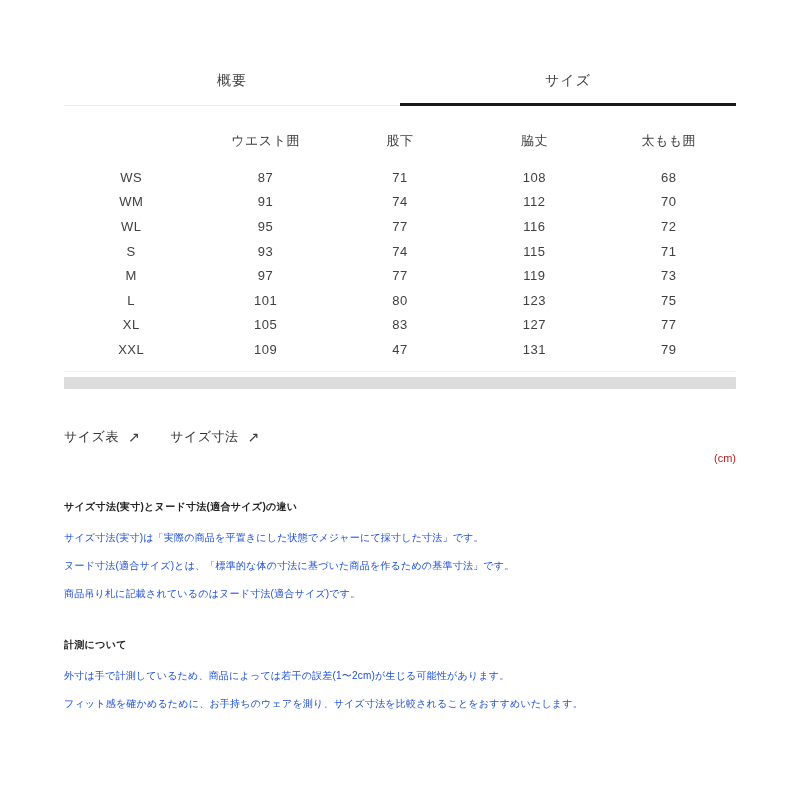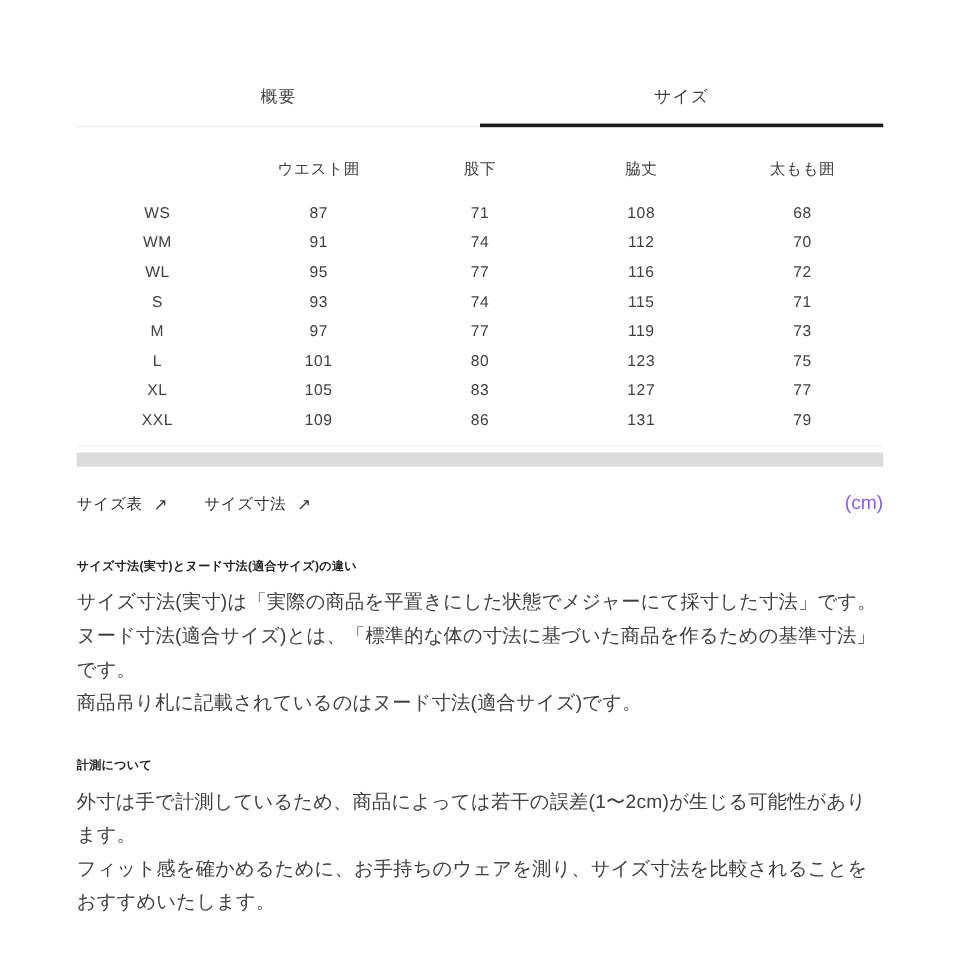--- a/index.html
+++ b/index.html
@@ -37,33 +37,33 @@
   .table-divider { height: 1px; background: #f1f1f1; margin-top: 9px; }
   .scrollbar-track {
     height: 12px; background: #dcdcdc; margin-top: 5px; border-radius: 1px;
   }
 
   
   .links-row {
     display: flex; align-items: center; gap: 30px;
     margin-top: 22px; font-size: 13px; color: #333333;
   }
-  .ext-link { display: inline-flex; align-items: flex-end; gap: 9px; cursor: pointer; letter-spacing: 0.5px; }
+  .ext-link { display: inline-flex; align-items: center; gap: 9px; cursor: pointer; letter-spacing: 0.5px; }
   .ext-arrow { font-size: 14px; color: #3a3a3a; }
-  .unit { margin-left: auto; font-size: 16px; color: #8b5cf6; }
+  .unit { margin-left: auto; font-size: 11px; color: #b91c1c; margin-top: 41px; }
 
   
   .section { margin-top: 36px; }
   .section + .section { margin-top: 30px; }
   .section h3 {
     margin: 0 0 10px 0; font-size: 10px; font-weight: bold;
     color: #222222; letter-spacing: 0.3px;
   }
   .section p {
-    margin: 0; font-size: 16px; line-height: 28px; color: #404040;
+    margin: 0; font-size: 10px; line-height: 28px; color: #1d4ed8;
     letter-spacing: 0.2px;
   }
 </style>
 </head>
 <body>
 
 <div class="page">
 
   <div class="tabs">
     <div class="tab">概要</div>
@@ -124,21 +124,21 @@
         <div class="tr">
           <span>XL</span>
           <span>105</span>
           <span>83</span>
           <span>127</span>
           <span>77</span>
         </div>
         <div class="tr">
           <span>XXL</span>
           <span>109</span>
-          <span>86</span>
+          <span>47</span>
           <span>131</span>
           <span>79</span>
         </div>
       </div>
   </div>
 
   <div class="table-divider"></div>
   <div class="scrollbar-track"></div>
 
   <div class="links-row">

